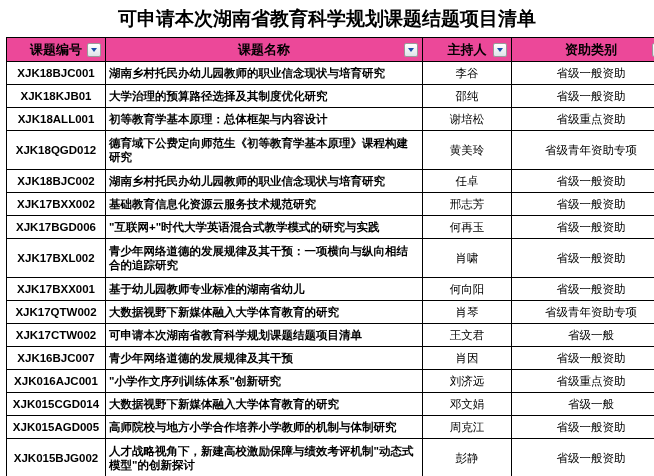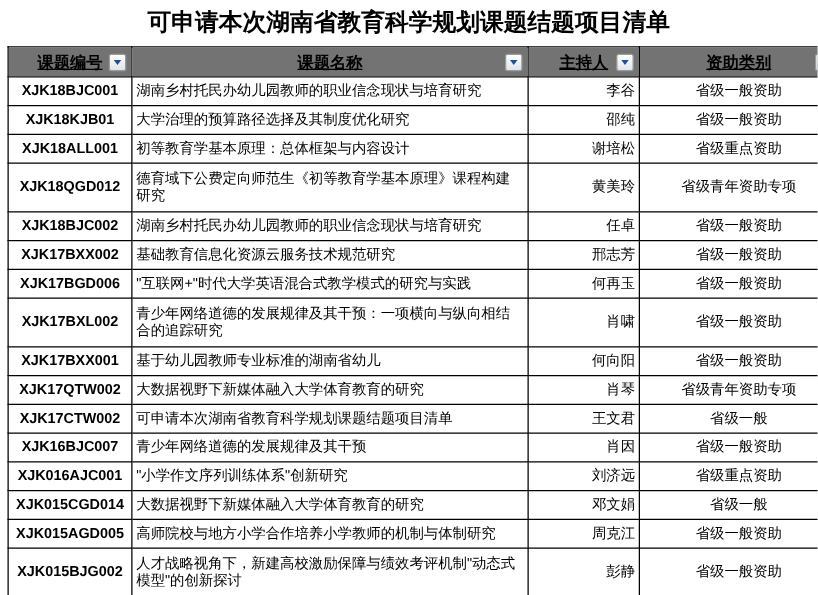--- a/index.html
+++ b/index.html
@@ -42,22 +42,21 @@
     vertical-align: middle;
     word-break: break-all;
   }
   table.grid thead th {
     font-weight: bold;
     font-size: 13px;
     text-align: center;
     height: 21px;
     padding: 1px 3px;
     position: relative;
-    background: #737373;
-    text-decoration: underline;
+    background: #ec4899;
   }
   .hdr-inner {
     display: flex;
     align-items: center;
     justify-content: center;
     gap: 3px;
     position: relative;
   }
   .hdr-label { display: inline-block; }
   .filter-btn {
@@ -80,22 +79,22 @@
     height: 0;
     border-left: 3.5px solid transparent;
     border-right: 3.5px solid transparent;
     border-top: 4px solid #1b4ea8;
   }
   .col-code { width: 92px; text-align: center; }
   .col-name { width: 310px; text-align: left; }
   .col-host { width: 82px; text-align: center; }
   .col-fund { width: 152px; text-align: center; }
   td.c-code { text-align: center; font-weight: bold; }
-  td.c-name { text-align: left; }
-  td.c-host { text-align: right; }
+  td.c-name { text-align: left; font-weight: bold; }
+  td.c-host { text-align: center; }
   td.c-fund { text-align: center; }
   .row-1line td { height: 18px; }
   .row-2line td { height: 34px; }
 </style>
 </head>
 <body>
 
 <div class="doc">
   <div class="doc-title">可申请本次湖南省教育科学规划课题结题项目清单</div>
 

